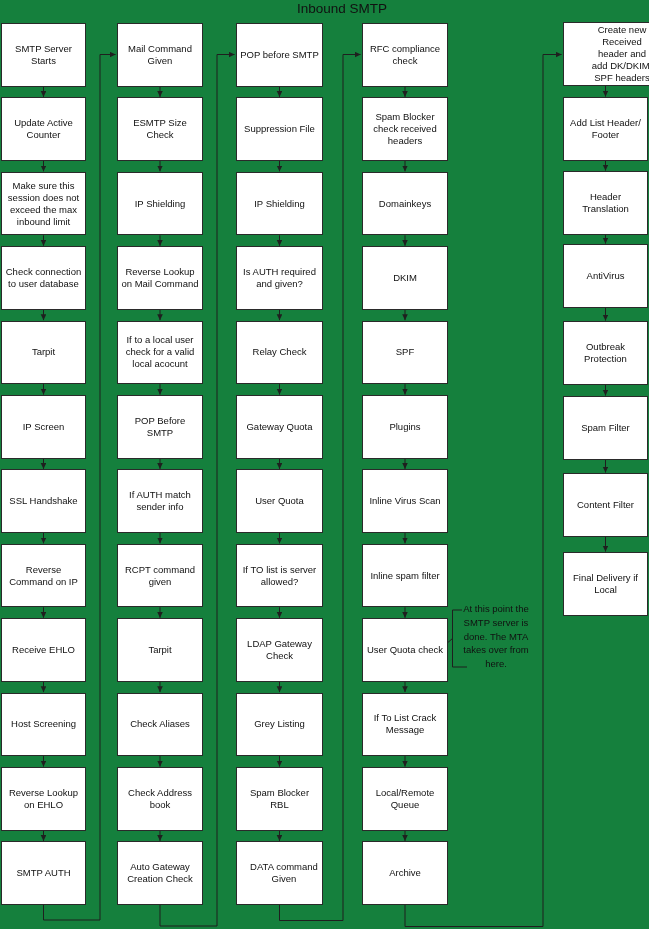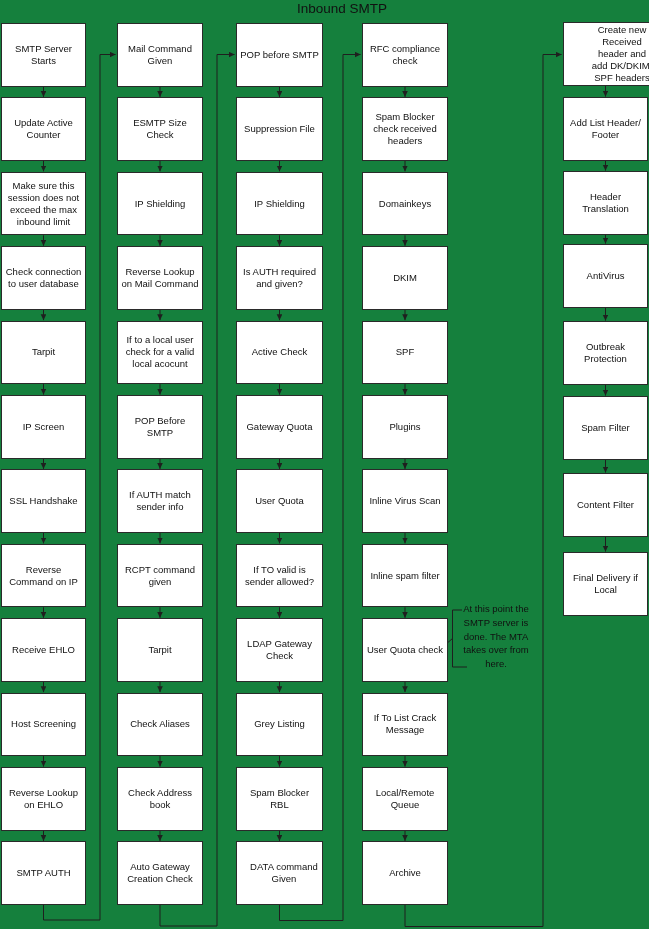--- a/index.html
+++ b/index.html
@@ -142,24 +142,24 @@
       <div class="flow-box" style="left: 117px; top: 469.4px; width: 86px; height: 63.5px;">If AUTH match sender info</div>
       <div class="flow-box" style="left: 117px; top: 543.8px; width: 86px; height: 63.5px;">RCPT command given</div>
       <div class="flow-box" style="left: 117px; top: 618.2px; width: 86px; height: 63.5px;">Tarpit</div>
       <div class="flow-box" style="left: 117px; top: 692.6px; width: 86px; height: 63.5px;">Check Aliases</div>
       <div class="flow-box" style="left: 117px; top: 767px; width: 86px; height: 63.5px;">Check Address book</div>
       <div class="flow-box" style="left: 117px; top: 841.4px; width: 86px; height: 63.5px;">Auto Gateway Creation Check</div>
       <div class="flow-box" style="left: 236px; top: 23px; width: 87px; height: 63.5px;">POP before SMTP</div>
       <div class="flow-box" style="left: 236px; top: 97.4px; width: 87px; height: 63.5px;">Suppression File</div>
       <div class="flow-box" style="left: 236px; top: 171.8px; width: 87px; height: 63.5px;">IP Shielding</div>
       <div class="flow-box" style="left: 236px; top: 246.2px; width: 87px; height: 63.5px;">Is AUTH required and given?</div>
-      <div class="flow-box" style="left: 236px; top: 320.6px; width: 87px; height: 63.5px;">Active Check</div>
+      <div class="flow-box" style="left: 236px; top: 320.6px; width: 87px; height: 63.5px;">Relay Check</div>
       <div class="flow-box" style="left: 236px; top: 395px; width: 87px; height: 63.5px;">Gateway Quota</div>
       <div class="flow-box" style="left: 236px; top: 469.4px; width: 87px; height: 63.5px;">User Quota</div>
-      <div class="flow-box" style="left: 236px; top: 543.8px; width: 87px; height: 63.5px;">If TO valid is sender allowed?</div>
+      <div class="flow-box" style="left: 236px; top: 543.8px; width: 87px; height: 63.5px;">If TO list is server allowed?</div>
       <div class="flow-box" style="left: 236px; top: 618.2px; width: 87px; height: 63.5px;">LDAP Gateway Check</div>
       <div class="flow-box" style="left: 236px; top: 692.6px; width: 87px; height: 63.5px;">Grey Listing</div>
       <div class="flow-box" style="left: 236px; top: 767px; width: 87px; height: 63.5px;">Spam Blocker RBL</div>
       <div class="flow-box" style="left: 236px; top: 841.4px; width: 87px; height: 63.5px; padding-left: 12px;">DATA command Given</div>
       <div class="flow-box" style="left: 362px; top: 23px; width: 86px; height: 63.5px;">RFC compliance check</div>
       <div class="flow-box" style="left: 362px; top: 97.4px; width: 86px; height: 63.5px;">Spam Blocker check received headers</div>
       <div class="flow-box" style="left: 362px; top: 171.8px; width: 86px; height: 63.5px;">Domainkeys</div>
       <div class="flow-box" style="left: 362px; top: 246.2px; width: 86px; height: 63.5px;">DKIM</div>
       <div class="flow-box" style="left: 362px; top: 320.6px; width: 86px; height: 63.5px;">SPF</div>
       <div class="flow-box" style="left: 362px; top: 395px; width: 86px; height: 63.5px;">Plugins</div>

